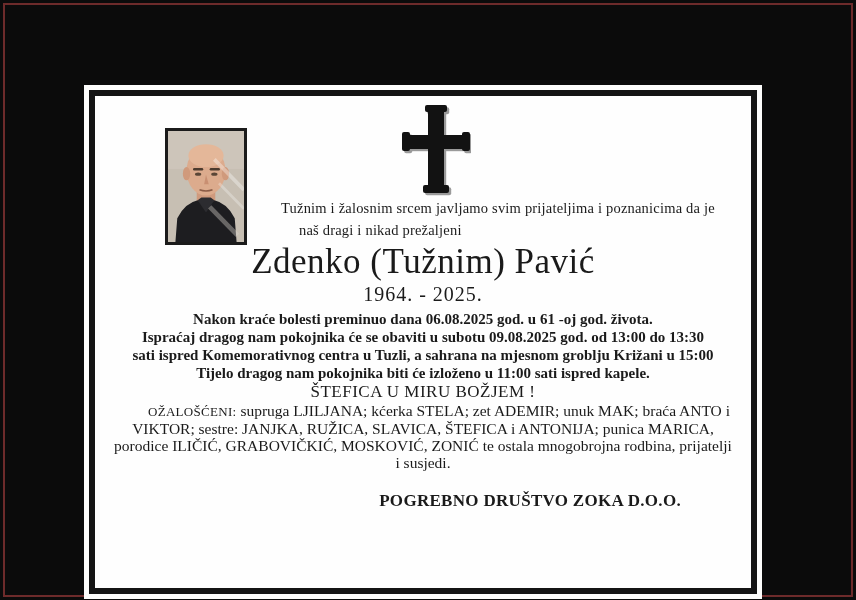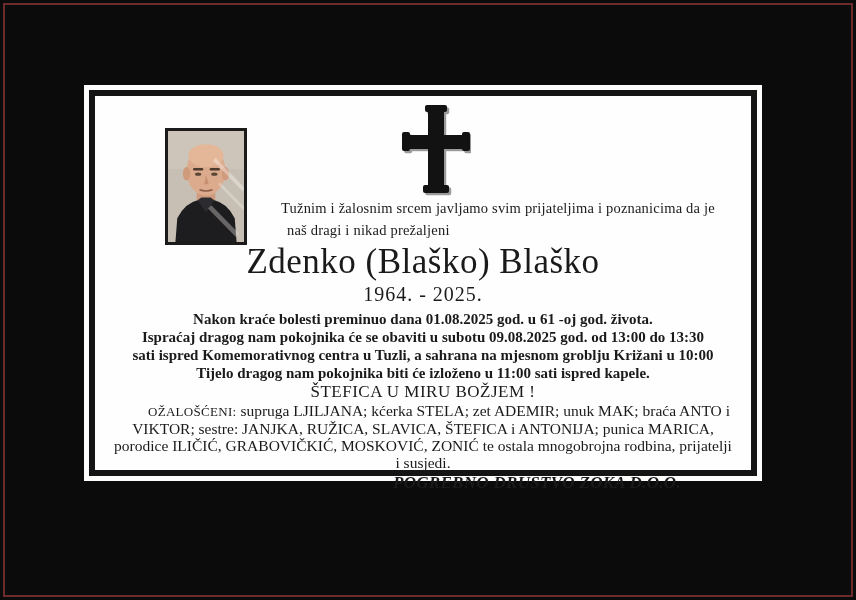--- a/index.html
+++ b/index.html
@@ -10,21 +10,21 @@
     position:relative;
     overflow:hidden;
   }
   .stage{position:absolute;inset:0;background:#0b0b0b;}
   .stage-frame{
     position:absolute;inset:3px;
     border:2px solid #6d2b2b;
     pointer-events:none;
   }
   .card{
-    position:absolute;left:84px;top:85px;width:678px;height:396px;
+    position:absolute;left:84px;top:85px;width:678px;height:514px;
     background:#fdfdfc;
     padding:5px;box-sizing:border-box;
   }
   .card-frame{
     width:100%;height:100%;box-sizing:border-box;
     border:6px solid #141414;
     position:relative;
     background:#fefefe;
   }
   .content{position:absolute;inset:0;color:#1a1a1a;}
@@ -40,21 +40,21 @@
     position:absolute;left:306px;top:8px;width:70px;height:95px;
   }
   .cross svg{display:block;width:100%;height:100%;}
   
   .intro{
     position:absolute;left:186px;top:101px;width:478px;
     font-size:14.5px;line-height:22px;text-align:left;
     letter-spacing:0.2px;
   }
   .intro div{white-space:nowrap;}
-  .intro div + div{padding-left:6px;}
+  .intro div + div{padding-left:6px;margin-left:12px;}
   
   .main{
     position:absolute;left:12px;right:12px;top:147px;
     text-align:center;
   }
   .name{
     font-size:35px;line-height:38px;font-weight:normal;
     letter-spacing:0.5px;
   }
   .years{
@@ -62,22 +62,22 @@
   }
   .ann{font-weight:bold;font-size:15px;line-height:18px;white-space:nowrap;}
   .ann.first{margin-top:3px;}
   .rip{font-size:17px;line-height:19px;letter-spacing:0.5px;}
   .mourners{
     margin:1px auto 0 auto;max-width:625px;
     font-size:15.5px;line-height:17px;
   }
   .mourners .label{font-size:13px;letter-spacing:0.3px;margin-left:32px;}
   .signature{
-    margin-top:2px;padding-right:58px;
-    text-align:right;font-weight:bold;font-style:italic;
+    margin-top:20px;padding-right:58px;
+    text-align:right;font-weight:bold;
     font-size:17px;line-height:19px;letter-spacing:0.3px;
   }
 </style>
 </head>
 <body>
 
 <div class="stage">
   <div class="stage-frame"></div>
 
   <div class="card">
@@ -138,26 +138,26 @@
             </g>
           </svg>
         </div>
 
         <div class="intro">
           <div>Tužnim i žalosnim srcem javljamo svim prijateljima i poznanicima da je</div>
           <div>naš dragi i nikad prežaljeni</div>
         </div>
 
         <div class="main">
-          <div class="name">Zdenko (Blaško) Blaško</div>
+          <div class="name">Zdenko (Tužnim) Pavić</div>
           <div class="years">1964. - 2025.</div>
 
-          <div class="ann first">Nakon kraće bolesti preminuo dana 01.08.2025 god. u 61 -oj god. života.</div>
+          <div class="ann first">Nakon kraće bolesti preminuo dana 06.08.2025 god. u 61 -oj god. života.</div>
           <div class="ann">Ispraćaj dragog nam pokojnika će se obaviti u subotu 09.08.2025 god. od 13:00 do 13:30</div>
-          <div class="ann">sati ispred Komemorativnog centra u Tuzli, a sahrana na mjesnom groblju Križani u 10:00</div>
+          <div class="ann">sati ispred Komemorativnog centra u Tuzli, a sahrana na mjesnom groblju Križani u 15:00</div>
           <div class="ann">Tijelo dragog nam pokojnika biti će izloženo u 11:00 sati ispred kapele.</div>
 
           <div class="rip">ŠTEFICA U MIRU BOŽJEM !</div>
 
           <div class="mourners"><span class="label">OŽALOŠĆENI:</span><span> supruga LJILJANA; kćerka STELA; zet ADEMIR; unuk MAK; braća ANTO i VIKTOR; sestre: JANJKA, RUŽICA, SLAVICA, ŠTEFICA i ANTONIJA; punica MARICA, porodice ILIČIĆ, GRABOVIČKIĆ, MOSKOVIĆ, ZONIĆ te ostala mnogobrojna rodbina, prijatelji i susjedi.</span></div>
 
           <div class="signature">POGREBNO DRUŠTVO ZOKA D.O.O.</div>
         </div>
 
       </div>

